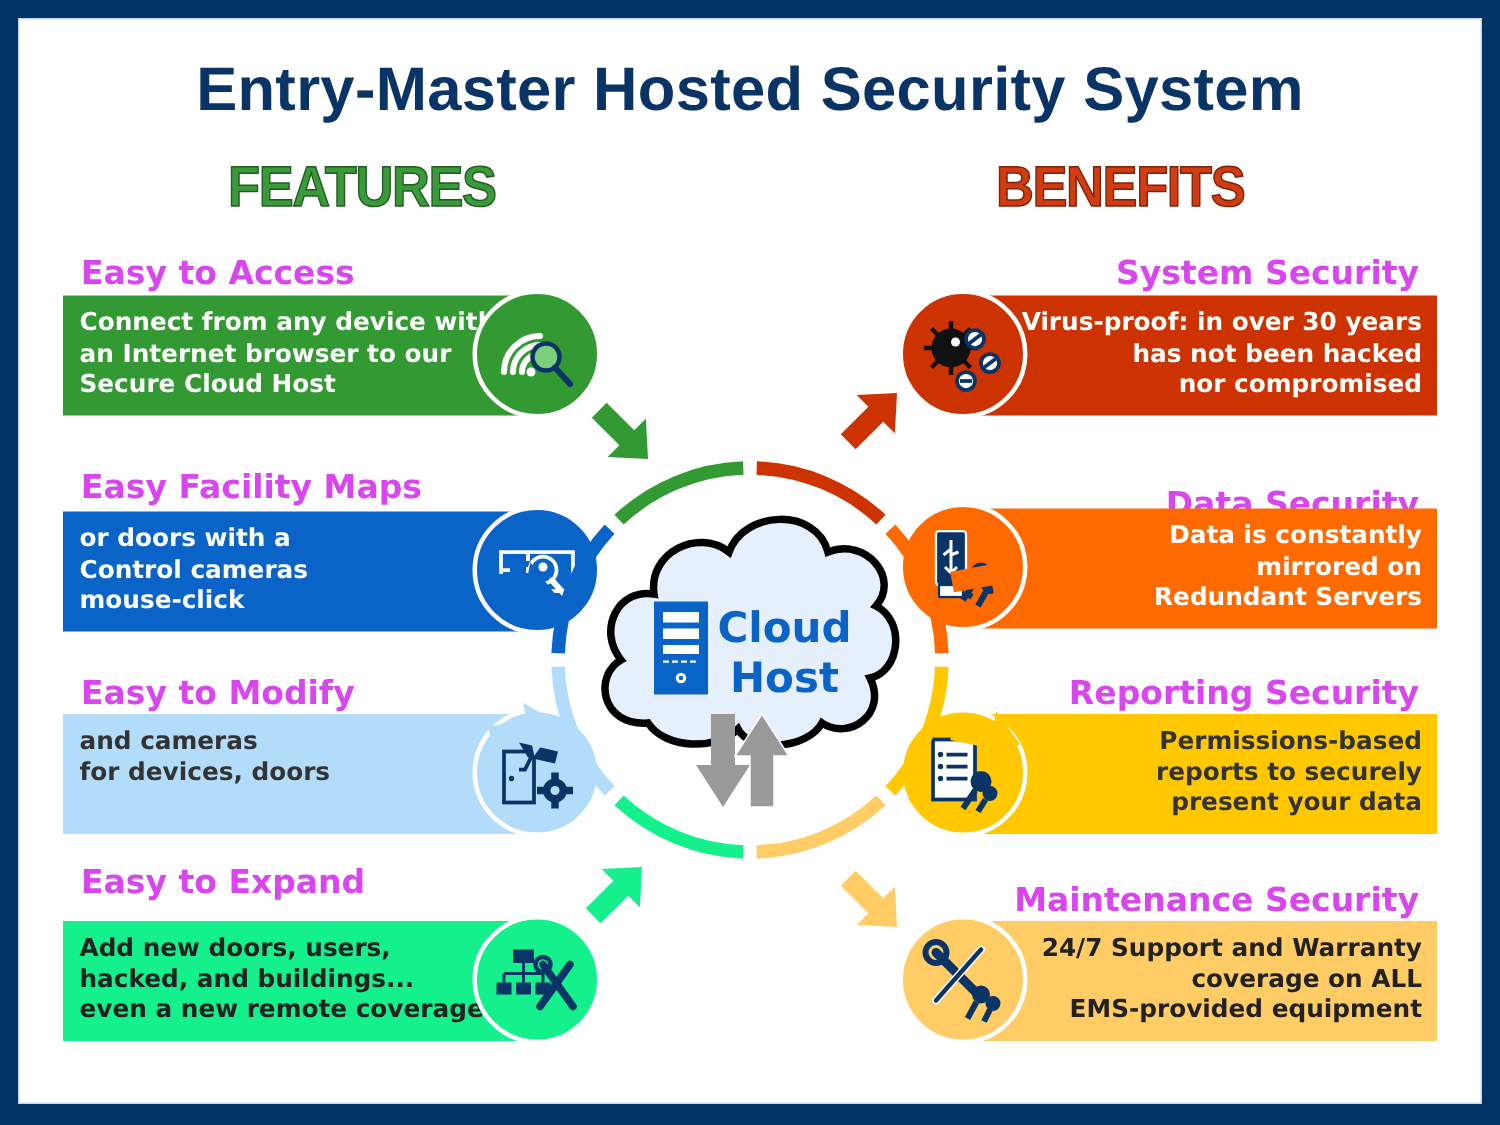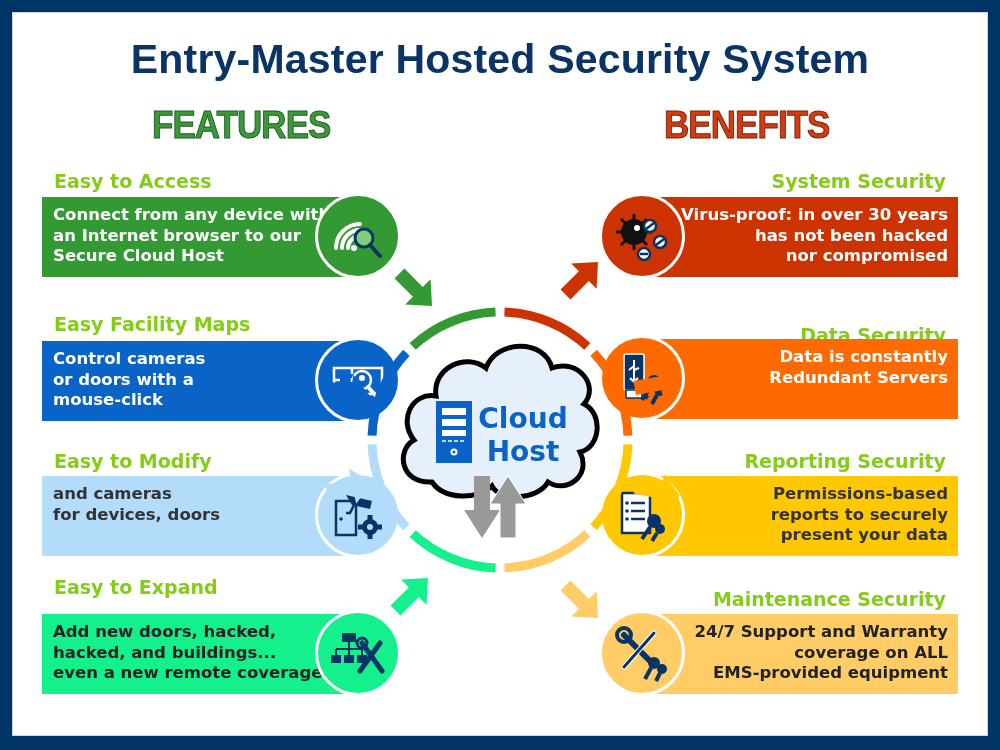--- a/index.html
+++ b/index.html
@@ -3,21 +3,21 @@
 <meta charset="utf-8">
 <style>
   html, body { margin:0; padding:0; }
   body { width:1000px; height:750px; background:#003366; position:relative; overflow:hidden; font-family:"DejaVu Sans", sans-serif; }
   .frame { position:absolute; left:12px; top:12px; width:974px; height:722px; background:#ffffff; border:1px solid #c9d6e3; }
   .title { position:absolute; left:0; top:36px; width:1000px; text-align:center; font-family:"Liberation Sans", sans-serif; font-weight:bold; font-size:41px; color:#0a3466; letter-spacing:0.2px; }
   .col-head { position:absolute; top:104px; font-family:"Liberation Sans", sans-serif; font-weight:bold; font-size:38px; letter-spacing:-1px; transform:scaleX(0.92); transform-origin:left; -webkit-text-stroke:1px #2a5a2a; }
   .features { left:152px; color:#3a9a3a; -webkit-text-stroke:1px #245a24; }
   .benefits { left:664px; color:#d23c12; -webkit-text-stroke:1px #7a2408; }
 
-  .label { position:absolute; font-family:"DejaVu Sans", sans-serif; font-weight:bold; font-size:19px; color:#84cc16; white-space:nowrap; }
+  .label { position:absolute; font-family:"DejaVu Sans", sans-serif; font-weight:bold; font-size:22px; color:#d946ef; white-space:nowrap; }
   .label.left { left:54px; }
   .label.right { right:54px; text-align:right; }
 
   .card { position:absolute; height:63px; }
   .card .bar { position:absolute; top:0; height:80px; }
   .card.left .bar { left:0; width:315px; }
   .card.right .bar { right:0; width:315px; }
   .card .text { position:absolute; top:8px; font-family:"DejaVu Sans", sans-serif; font-weight:bold; font-size:16.5px; line-height:20.5px; white-space:nowrap; }
   .card.left .text { left:11px; }
   .card.right .text { right:10px; text-align:right; }
@@ -62,22 +62,22 @@
       <circle cx="28" cy="44" r="3" fill="#fff"></circle>
       <circle cx="38" cy="34" r="9" fill="#7cd07c" stroke="#0a3466" stroke-width="3"></circle>
       <line x1="44" y1="41" x2="54" y2="52" stroke="#0a3466" stroke-width="4" stroke-linecap="round"></line>
     </svg>
   </div>
 </div>
 
 <div class="card left" style="left:42px; top:341px">
   <div class="bar" style="background:#0a64c8"></div>
   <div class="text" style="color:#ffffff">
+    <div>or doors with a</div>
     <div>Control cameras</div>
-    <div>or doors with a</div>
     <div>mouse-click</div>
   </div>
   <div class="disc" style="background:#0a64c8">
     <svg viewBox="0 0 64 64">
       <path d="M8 20 H56 V46 H8 Z" stroke="#fff" stroke-width="2.5" fill="none"></path>
       <path d="M8 32 H14 M26 20 V26 M26 30 V34" stroke="#fff" stroke-width="2.5" fill="none"></path>
       <circle cx="36" cy="32" r="9" fill="none" stroke="#fff" stroke-width="2.5"></circle>
       <circle cx="36" cy="30" r="3" fill="#fff"></circle>
       <line x1="42" y1="39" x2="52" y2="50" stroke="#fff" stroke-width="4" stroke-linecap="round"></line>
     </svg>
@@ -106,21 +106,21 @@
         </g>
         <circle r="3" fill="#b3dcfa"></circle>
       </g>
     </svg>
   </div>
 </div>
 
 <div class="card left" style="left:42px; top:614px">
   <div class="bar" style="background:#14f08c"></div>
   <div class="text" style="color:#222222">
-    <div>Add new doors, hacked,</div>
+    <div>Add new doors, users,</div>
     <div>hacked, and buildings...</div>
     <div>even a new remote coverage</div>
   </div>
   <div class="disc" style="background:#14f08c">
     <svg viewBox="0 0 64 64">
       <rect x="16" y="12" width="14" height="9" fill="#0a3466"></rect>
       <path d="M23 21 V28 M10 28 H36 M10 28 V34 M23 28 V34 M36 28 V34" stroke="#0a3466" stroke-width="2" fill="none"></path>
       <rect x="5" y="34" width="10" height="8" fill="#0a3466"></rect>
       <rect x="18" y="34" width="10" height="8" fill="#0a3466"></rect>
       <rect x="31" y="34" width="10" height="8" fill="#0a3466"></rect>
@@ -159,20 +159,21 @@
         <line x1="30" y1="50" x2="38" y2="50" stroke="#0a3466" stroke-width="2.5"></line>
       </g>
     </svg>
   </div>
 </div>
 
 <div class="card right" style="left:643px; top:339px; width:315px">
   <div class="bar" style="background:#ff6a00"></div>
   <div class="text" style="color:#ffffff">
     <div>Data is constantly</div>
+    <div>mirrored on</div>
     <div>Redundant Servers</div>
   </div>
   <div class="disc" style="background:#ff6a00">
     <svg viewBox="0 0 64 64">
       <rect x="14" y="8" width="20" height="36" rx="2" fill="#0a3466" stroke="#fff" stroke-width="1.5"></rect>
       <path d="M24 14 V36 M24 36 L20 32 M24 36 L28 32 M24 20 L19 24 M24 24 L29 22" stroke="#fff" stroke-width="2" fill="none"></path>
       <rect x="16" y="44" width="16" height="8" fill="#fff" stroke="#0a3466" stroke-width="1.5"></rect>
       <circle cx="44" cy="36" r="7" fill="#0a3466"></circle>
       <path d="M40 42 L32 54 M35 50 L38 52" stroke="#0a3466" stroke-width="4"></path>
       <circle cx="50" cy="44" r="6" fill="#0a3466"></circle>

